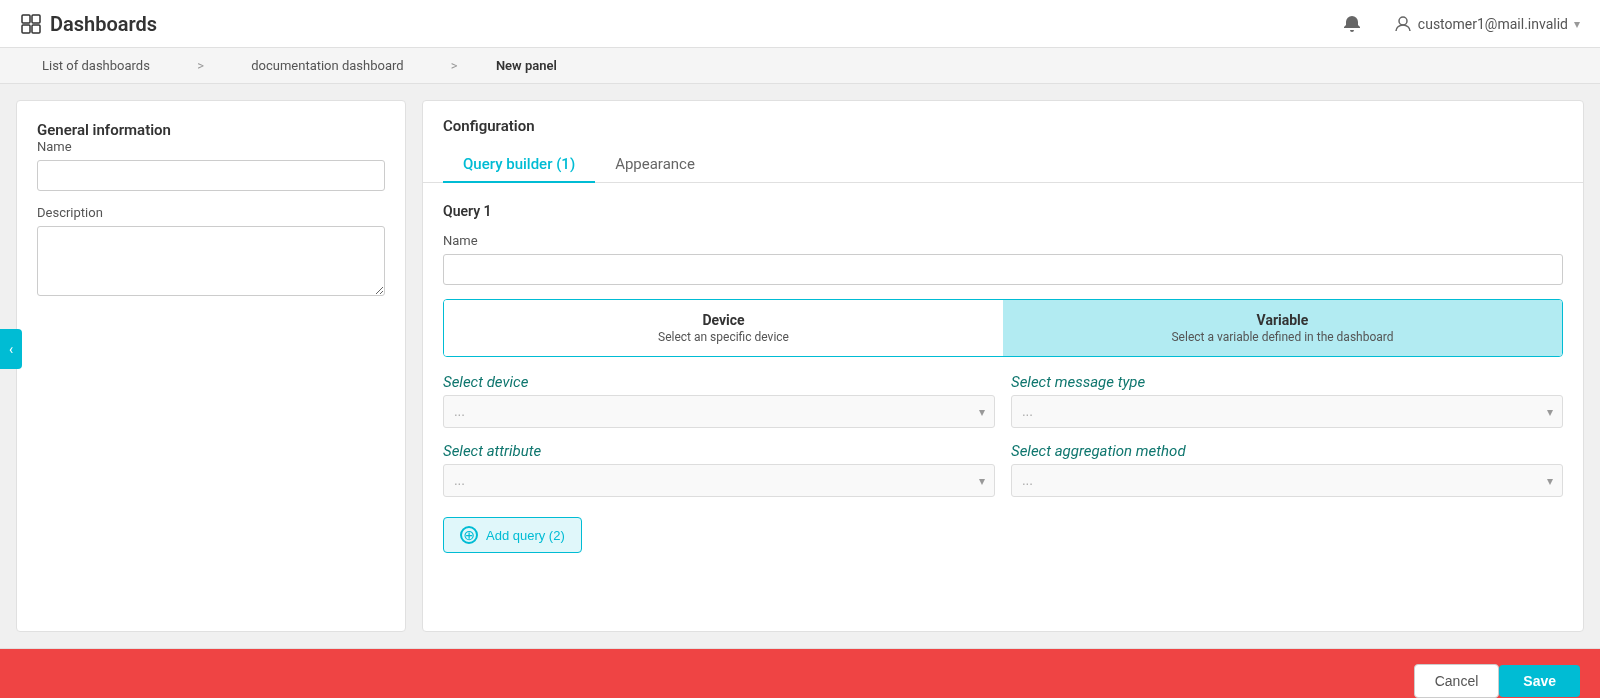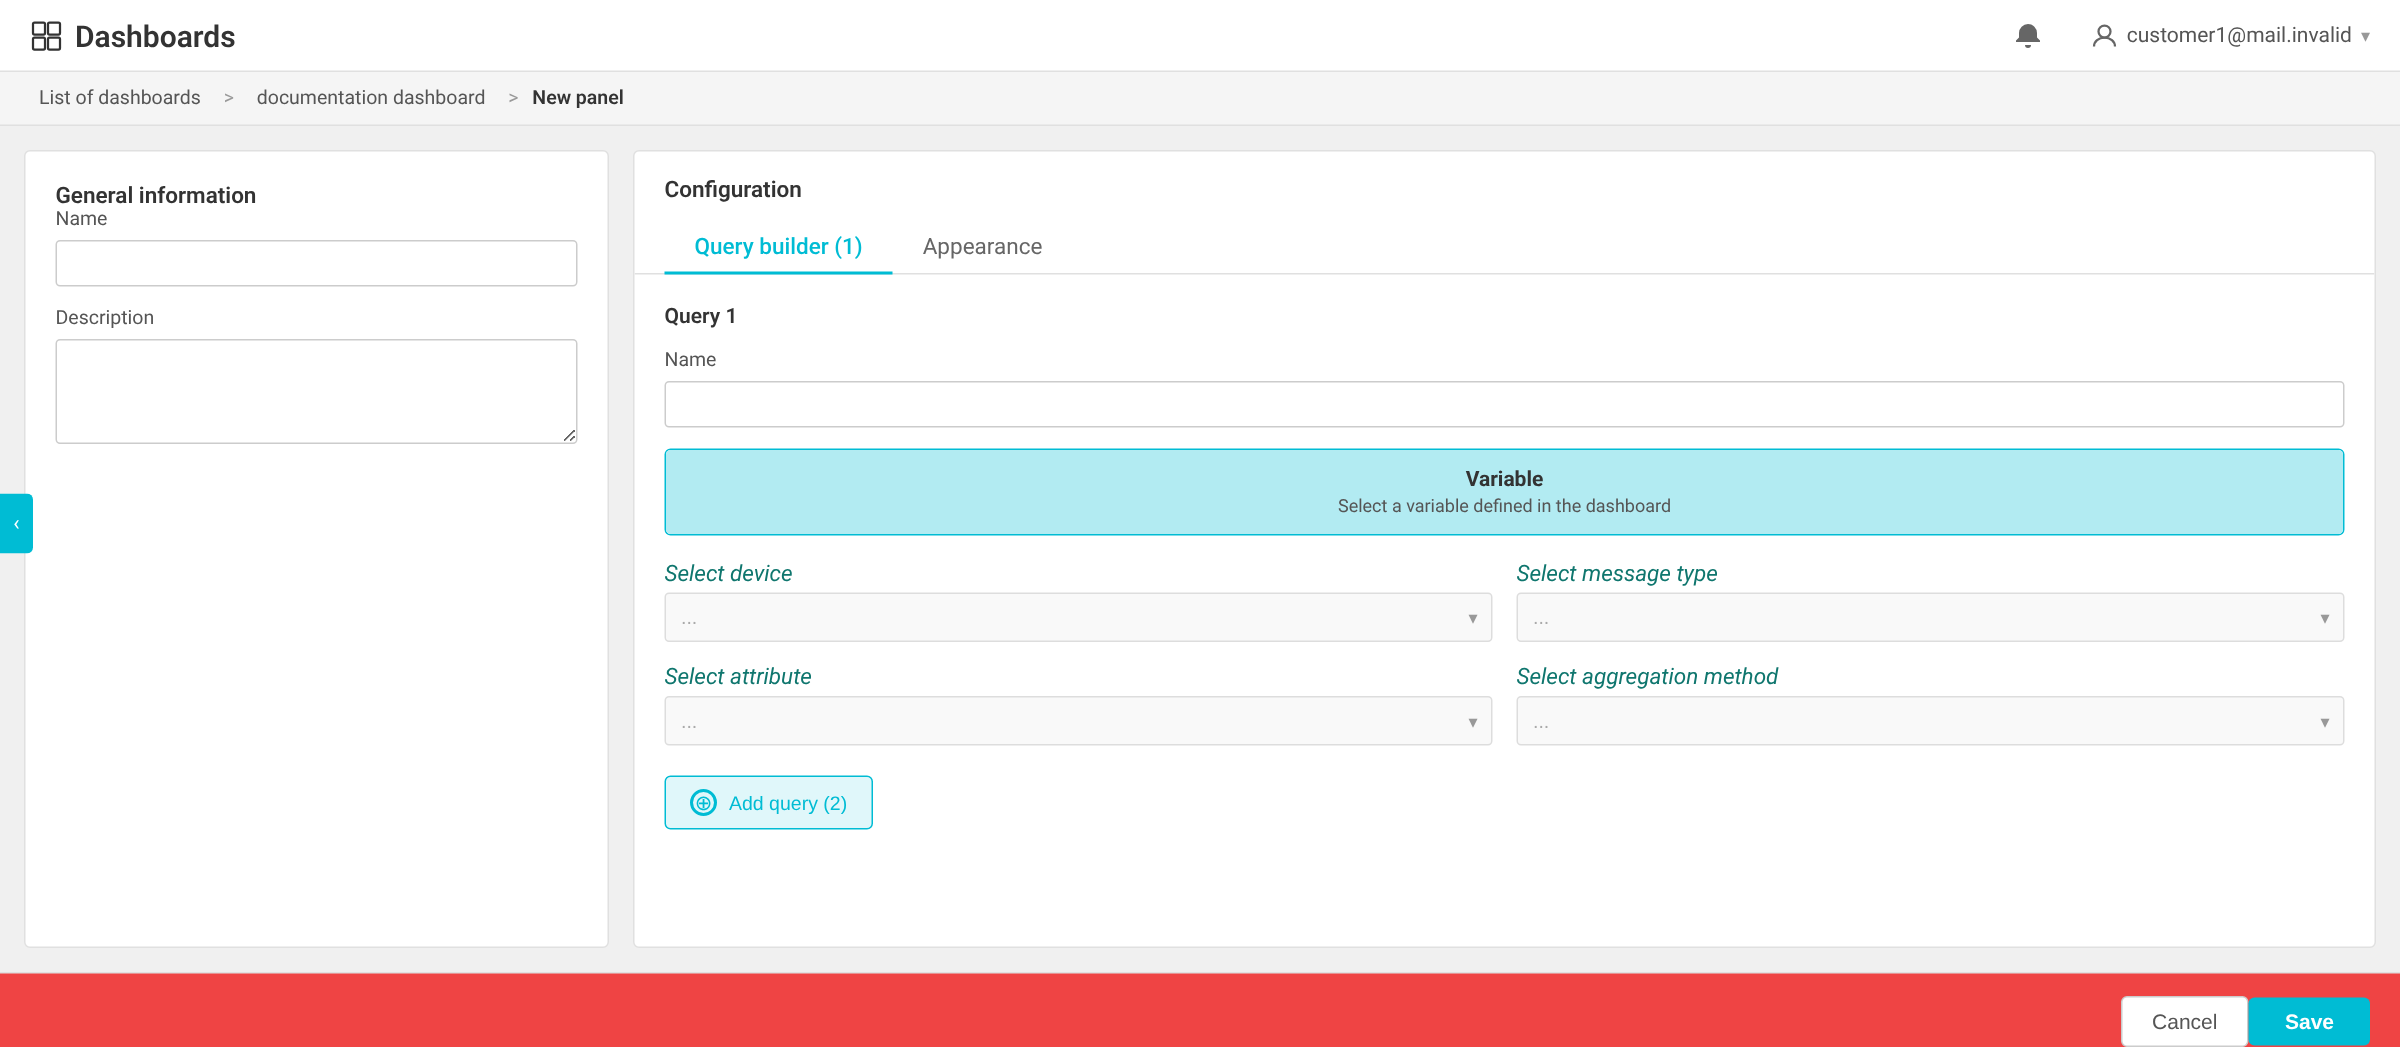--- a/index.html
+++ b/index.html
@@ -21,22 +21,22 @@
     .user-info { display: flex; align-items: center; gap: 6px; font-size: 14px; }
 
     
     .breadcrumb {
       background: #f5f5f5;
       padding: 10px 20px;
       font-size: 13px;
       color: #555;
       border-bottom: 1px solid #e0e0e0;
     }
-    .breadcrumb span { color: #999; margin: 0 6px; }
-    .breadcrumb strong { color: #333; font-weight: 600; }
+    .breadcrumb span { color: #999; margin: 0 22px; }
+    .breadcrumb strong { color: #333; font-weight: 600; margin-left: 13px; }
 
     
     .main-layout {
       display: flex;
       height: calc(698px - 48px - 38px - 48px);
       background: #f0f0f0;
       padding: 16px;
       gap: 16px;
     }
 
@@ -304,20 +304,24 @@
       </div>
     </div>
     <div class="config-body">
       <div class="query-section-title">Query 1</div>
 
       <label class="query-name-label">Name</label>
       <input class="query-name-input" type="text" style="">
 
       
       <div class="toggle-row">
+        <div class="toggle-option active">
+          <div class="toggle-main">Device</div>
+          <div class="toggle-sub">Select an specific device</div>
+        </div>
         <div class="toggle-option inactive">
           <div class="toggle-main">Variable</div>
           <div class="toggle-sub">Select a variable defined in the dashboard</div>
         </div>
       </div>
 
       
       <div class="form-row">
         <div class="form-col">
           <label class="select-label">Select device</label>

